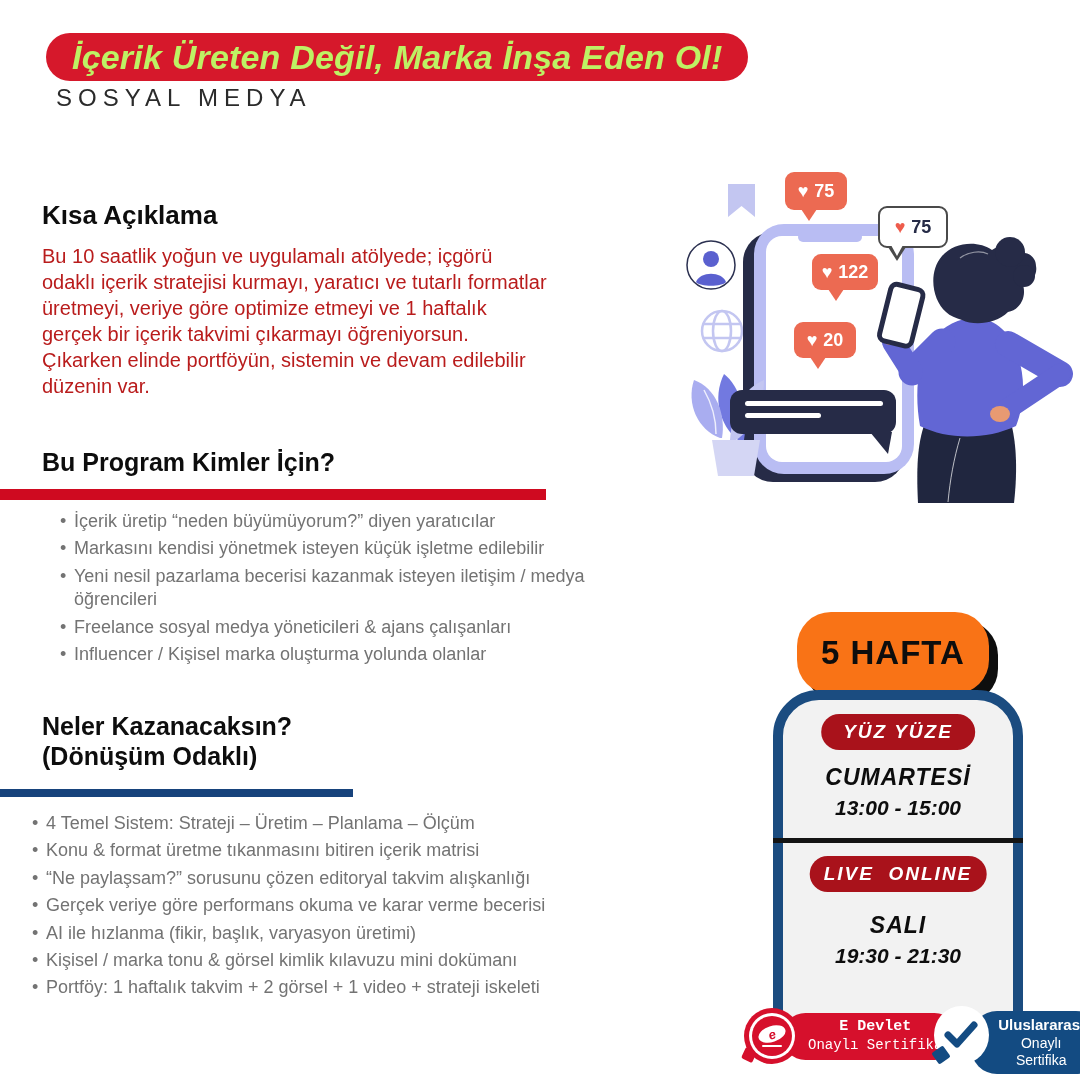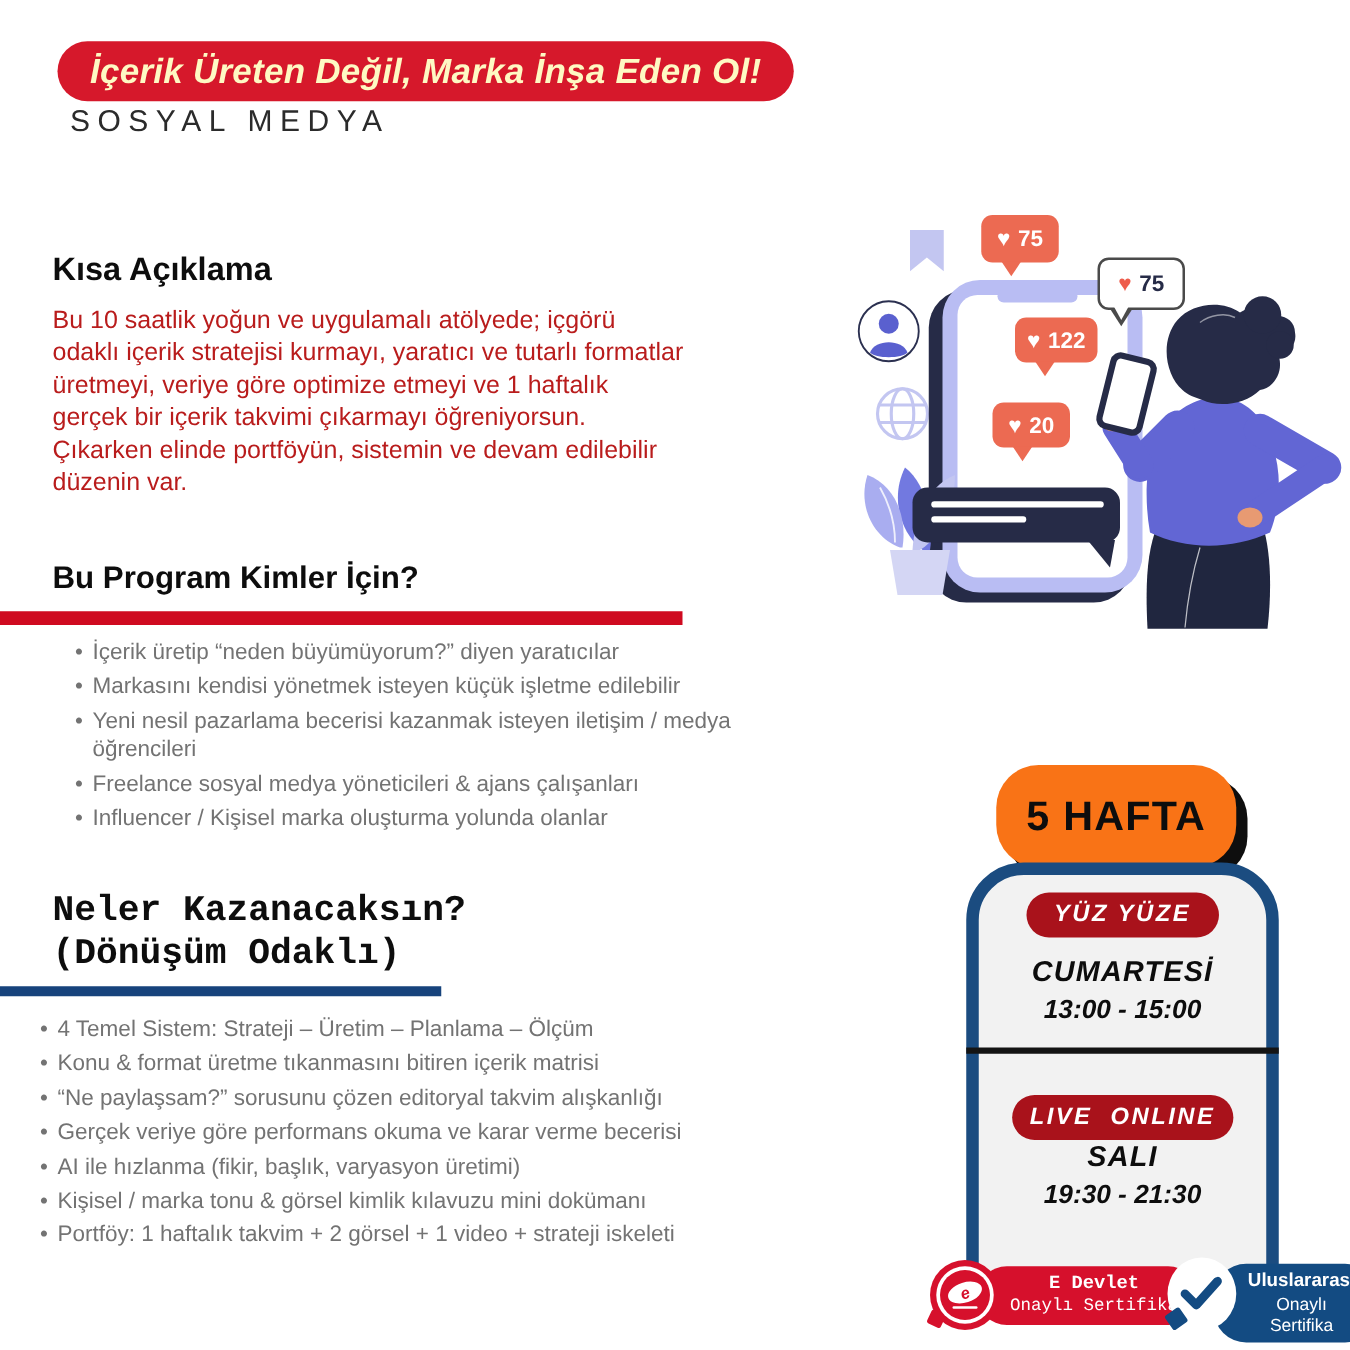--- a/index.html
+++ b/index.html
@@ -2,29 +2,29 @@
 <html><head>
 <meta charset="utf-8">
 <style>
   html,body{margin:0;padding:0;background:#fff;}
   #canvas{position:relative;width:1080px;height:1080px;background:#fff;overflow:hidden;
           font-family:"Liberation Sans",sans-serif;color:#111;}
 
   
   .tag-pill{position:absolute;left:46px;top:33px;height:48px;background:#d6182b;border-radius:26px;
             display:flex;align-items:center;padding:0 26px;}
-  .tag-pill span{color:#fef9c3;font-style:italic;font-weight:bold;font-size:28px;letter-spacing:.2px;}
+  .tag-pill span{color:#bef264;font-style:italic;font-weight:bold;font-size:34px;letter-spacing:.2px;}
   .kicker{position:absolute;left:56px;top:84px;font-size:24px;letter-spacing:6px;color:#2b2b2b;}
   .title{position:absolute;left:54px;top:111px;font-size:30px;font-weight:bold;letter-spacing:2px;color:#0b0b0b;}
 
   
   .h2{position:absolute;font-weight:bold;color:#0d0d0d;margin:0;}
   #h-kisa{left:42px;top:200px;font-size:26px;}
   #h-prog{left:42px;top:448px;font-size:25px;}
-  #h-out{left:42px;top:712px;font-size:29px;line-height:1.18;font-family:Liberation Mono, monospace;}
+  #h-out{left:42px;top:712px;font-size:25px;line-height:1.18;}
   .about{position:absolute;left:42px;top:243px;width:505px;font-size:20px;line-height:1.3;color:#b91c1c;margin:0;}
   .bar{position:absolute;left:0;}
   .bar.red{top:489px;width:546px;height:11px;background:#cf0a20;}
   .bar.navy{top:789px;width:353px;height:8px;background:#17437c;}
   .list{position:absolute;margin:0;padding:0;list-style:none;color:#737373;font-size:18px;line-height:1.3;}
   .list li{position:relative;padding-left:16px;margin-bottom:4px;}
   .list li::before{content:"\2022";position:absolute;left:2px;top:0;}
   #list1{left:58px;top:510px;width:575px;}
   #list2{left:30px;top:812px;width:590px;}
 
@@ -49,21 +49,21 @@
 
   
   .hafta{position:absolute;left:797px;top:612px;background:#f97316;color:#0d0d0d;font-weight:bold;
          font-size:33px;letter-spacing:1px;padding:22px 24px;border-radius:34px;box-shadow:9px 9px 0 #0e0e0e;}
   .sched{position:absolute;left:773px;top:690px;width:250px;height:368px;box-sizing:border-box;
          border:10px solid #1b4c80;border-radius:46px;background:#f2f2f2;font-style:italic;}
   .sched > div{position:absolute;left:50%;transform:translateX(-50%);white-space:pre;}
   .mode-pill{background:#a9121b;color:#fff;font-weight:bold;font-size:19px;letter-spacing:2px;
              padding:7px 22px;border-radius:22px;}
   #mode1{top:14px;}
-  #mode2{top:176px;padding:7px 14px;}
+  #mode2{top:156px;padding:7px 14px;}
   .day{font-weight:bold;font-size:23px;letter-spacing:1px;color:#0d0d0d;}
   #day1{top:64px;} #day2{top:212px;}
   .time{font-weight:bold;font-size:21px;color:#0d0d0d;}
   #time1{top:96px;} #time2{top:244px;}
   .sched .divider{top:138px;left:-10px;right:-10px;transform:none;height:5px;background:#141414;}
 
   
   .cert{position:absolute;display:flex;align-items:flex-start;}
   #cert1{left:744px;top:1008px;}
   #cert2{left:934px;top:1006px;}

